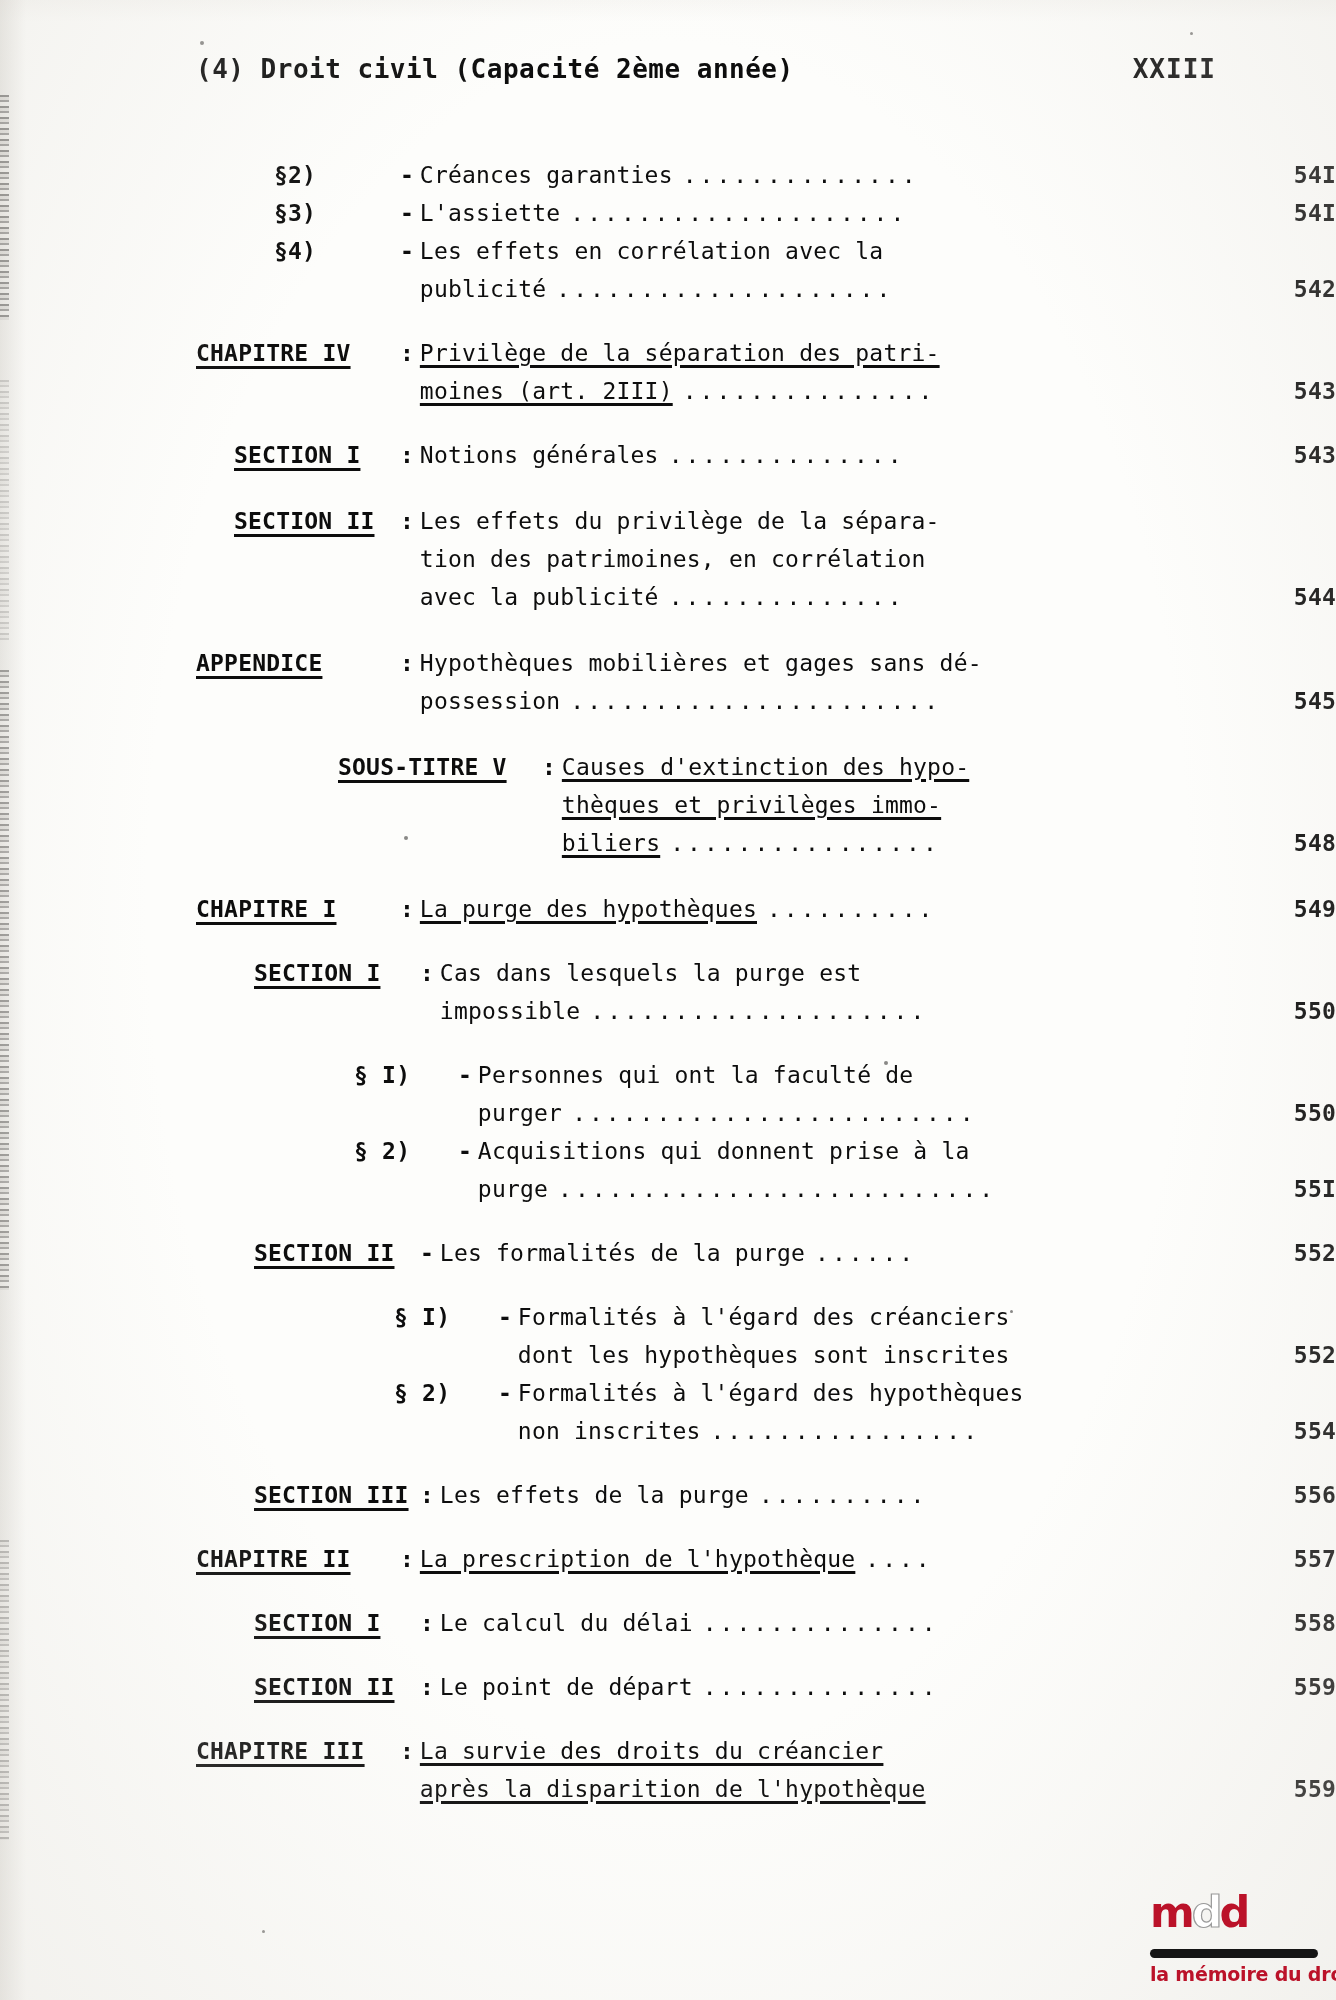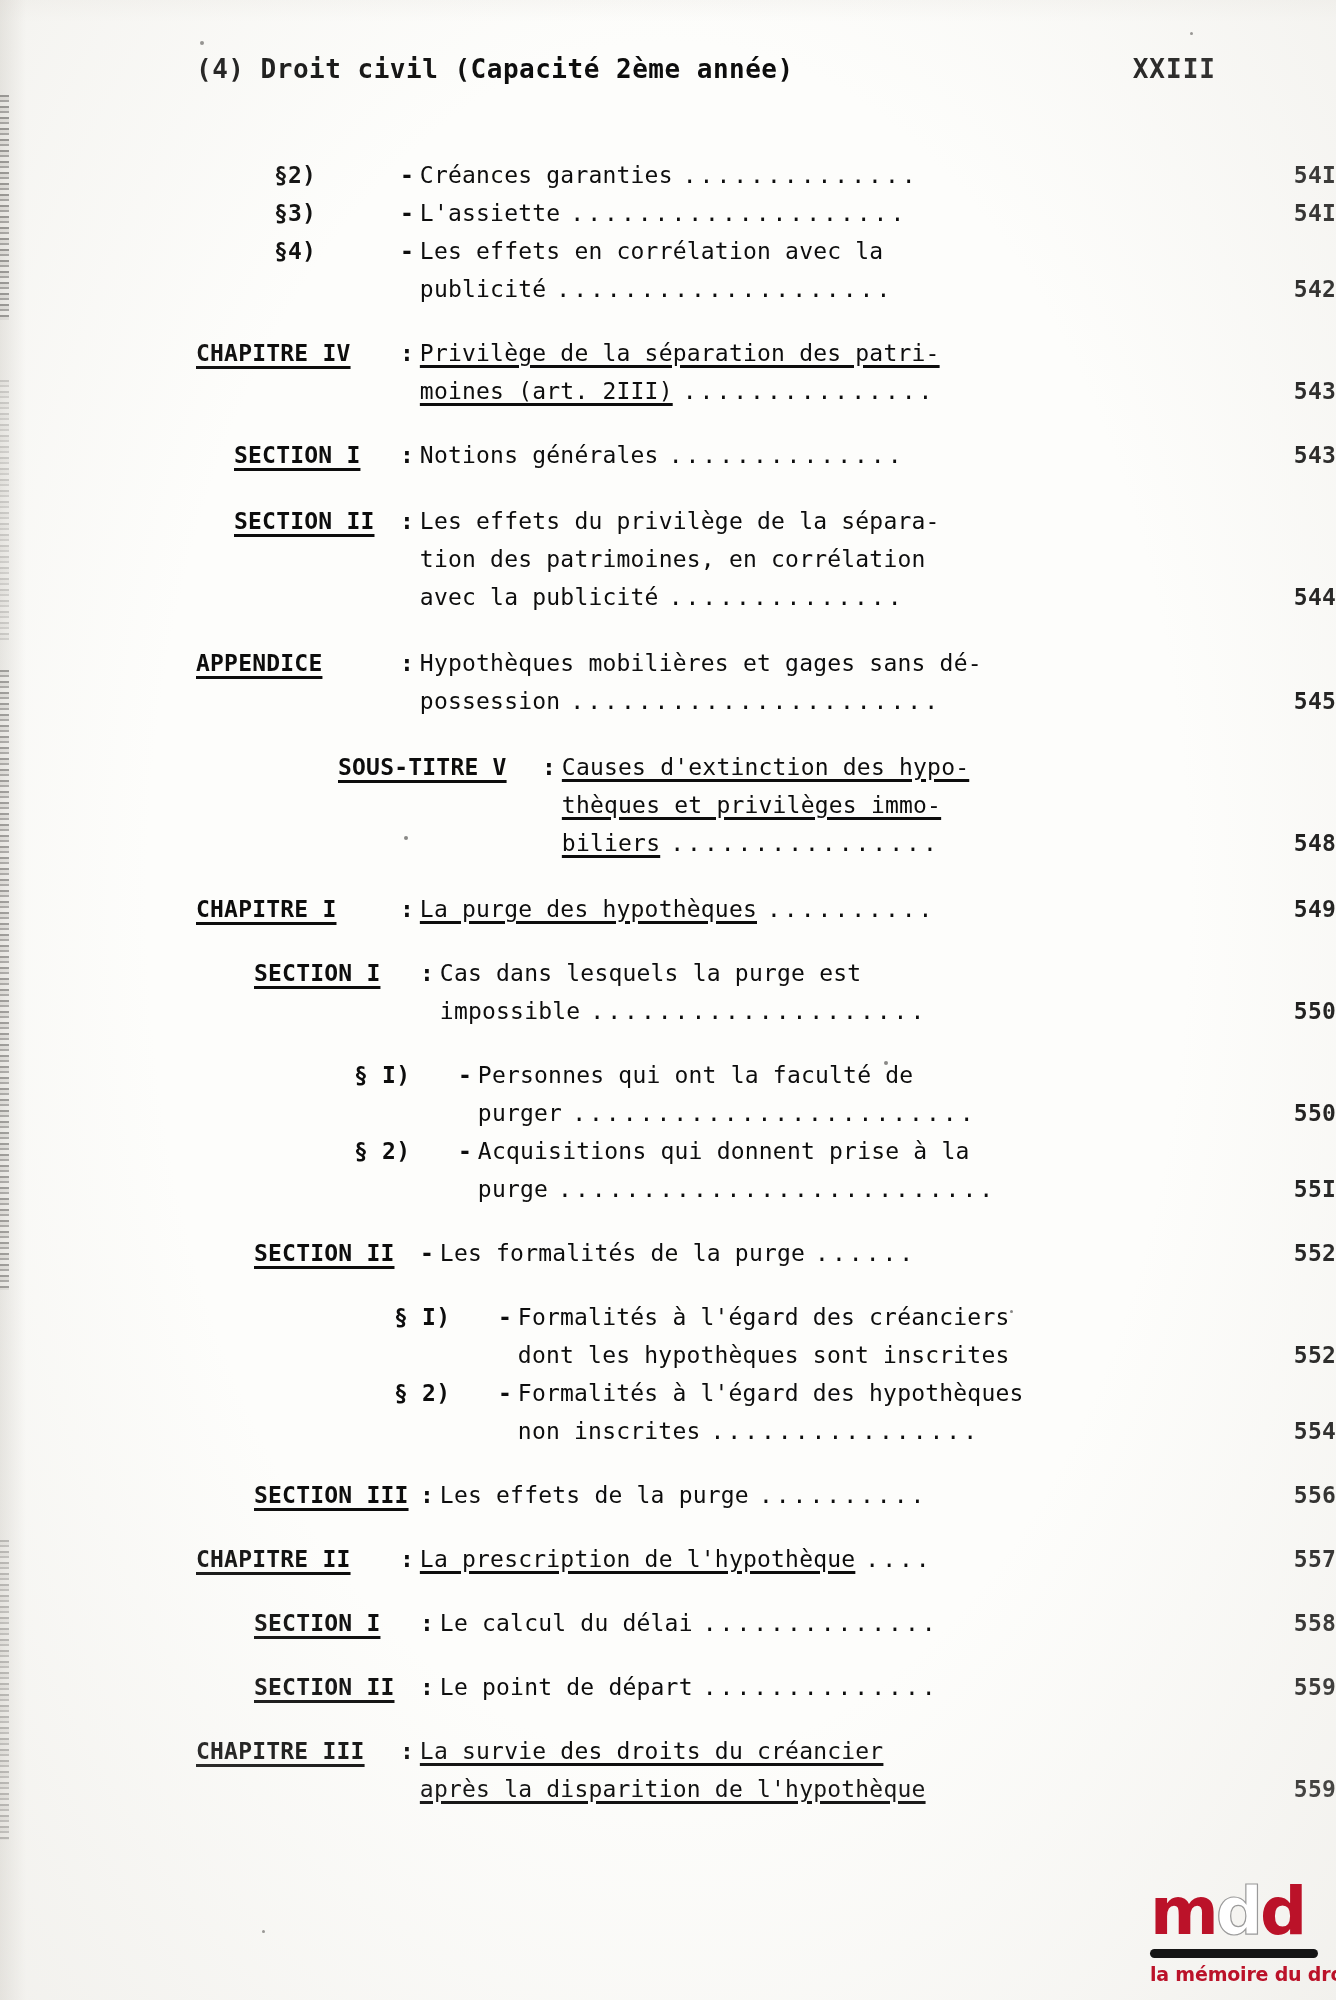--- a/index.html
+++ b/index.html
@@ -141,21 +141,21 @@
   
   .logo {
     position: absolute;
     left: 1150px;
     top: 1880px;
     width: 170px;
     z-index: 7;
     font-family: "DejaVu Sans", "Liberation Sans", sans-serif;
   }
   .logo .word {
-    font-size: 66px;
+    font-size: 43px;
     font-weight: 700;
     line-height: 64px;
     letter-spacing: -3px;
     position: relative;
     height: 66px;
     white-space: pre;
   }
   .logo .m { color: #bb1229; }
   .logo .d-out {
     color: #ffffff;

